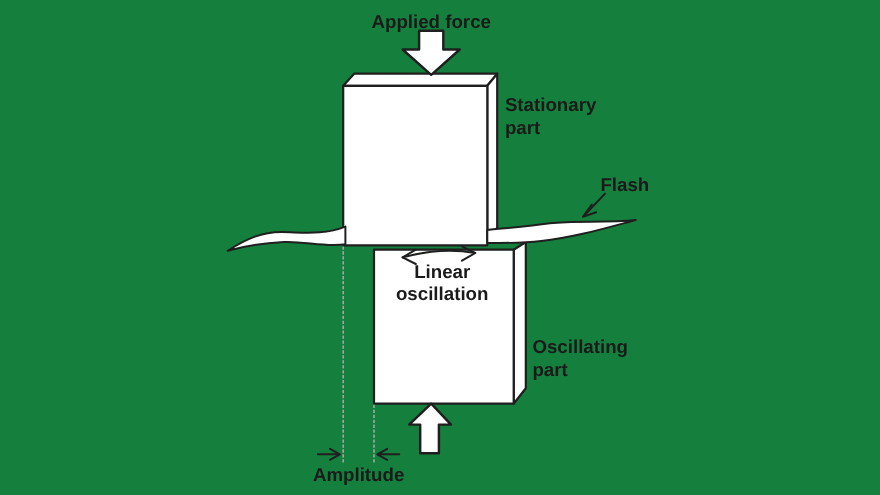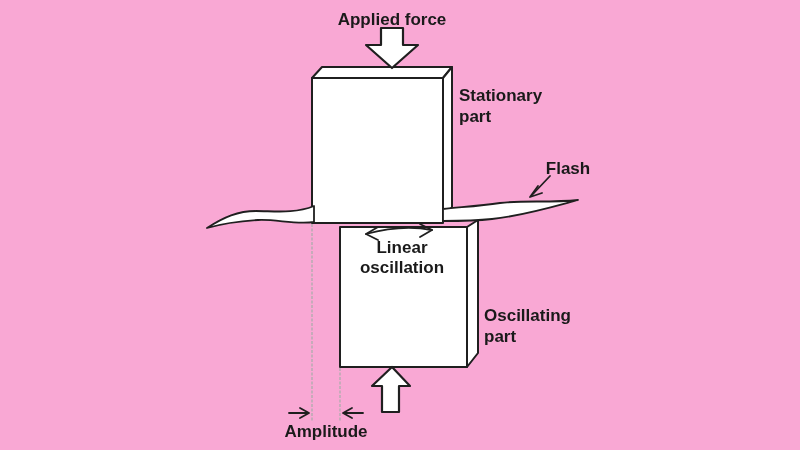--- a/index.html
+++ b/index.html
@@ -4,21 +4,21 @@
 <style>
   html, body {
     margin: 0;
     padding: 0;
     background: #ffffff;
   }
   .stage {
     position: relative;
     width: 800px;
     height: 450px;
-    background: #f9a8d4;
+    background: #15803d;
     overflow: hidden;
     font-family: "Liberation Sans", sans-serif;
   }
   svg text {
     font-family: "Liberation Sans", "DejaVu Sans", sans-serif;
     font-weight: bold;
     fill: #1a1a1a;
   }
   .lbl-lg { font-size: 17px; }
 </style>

